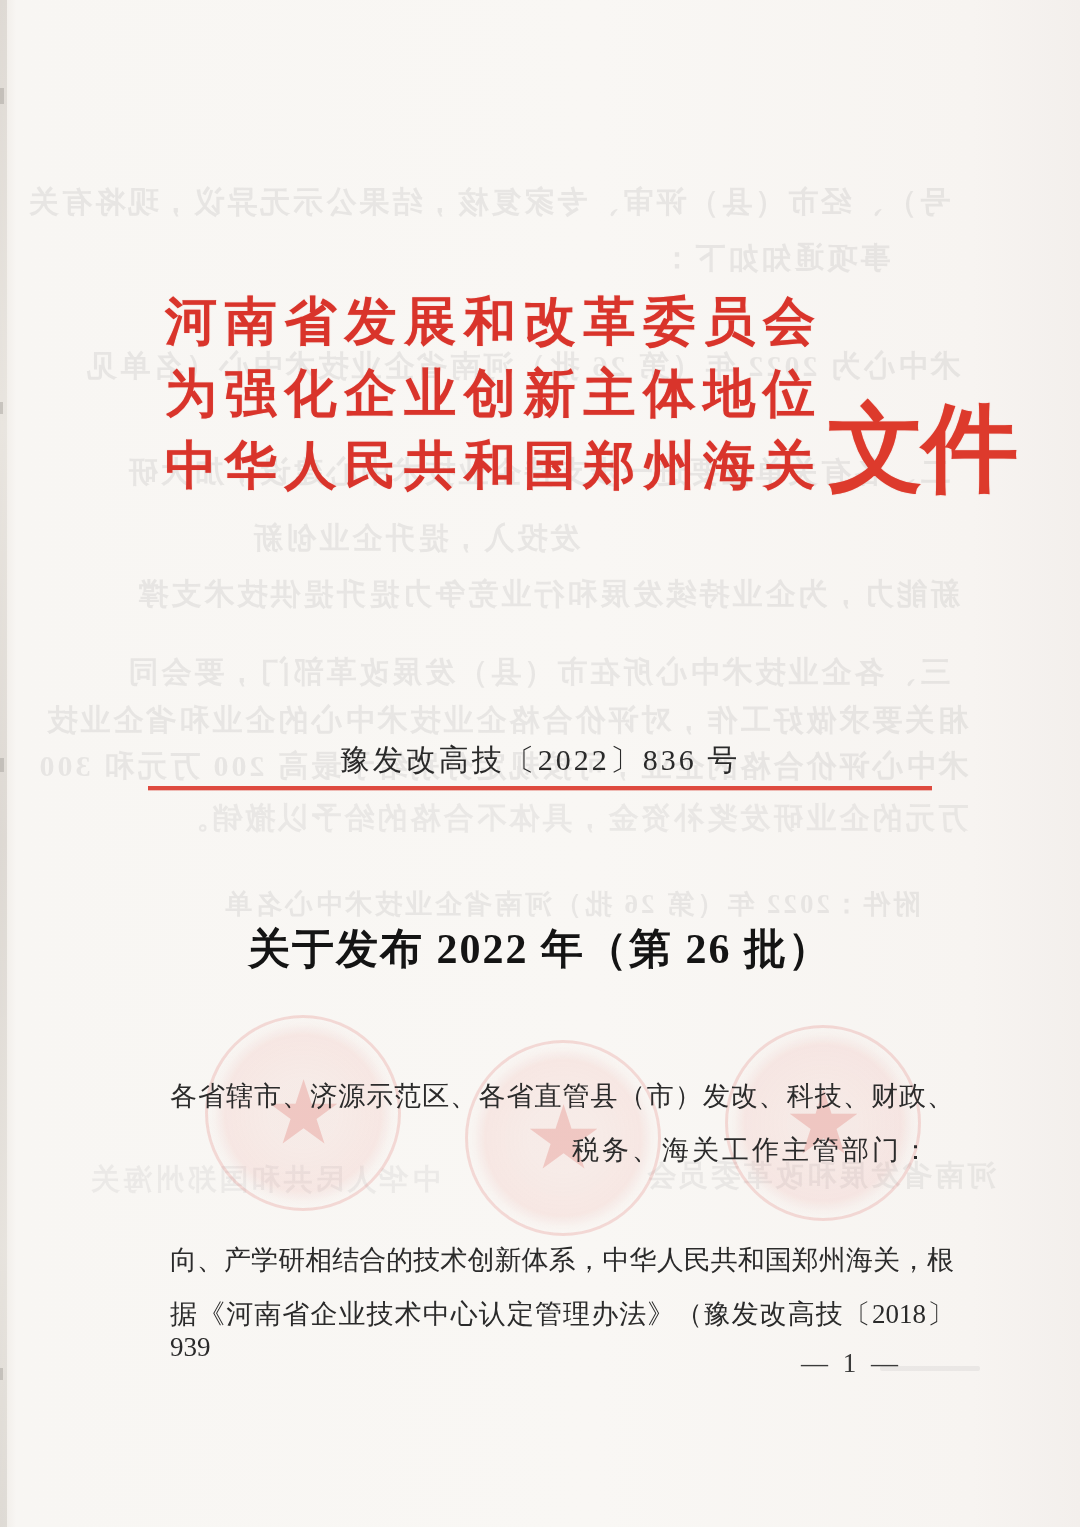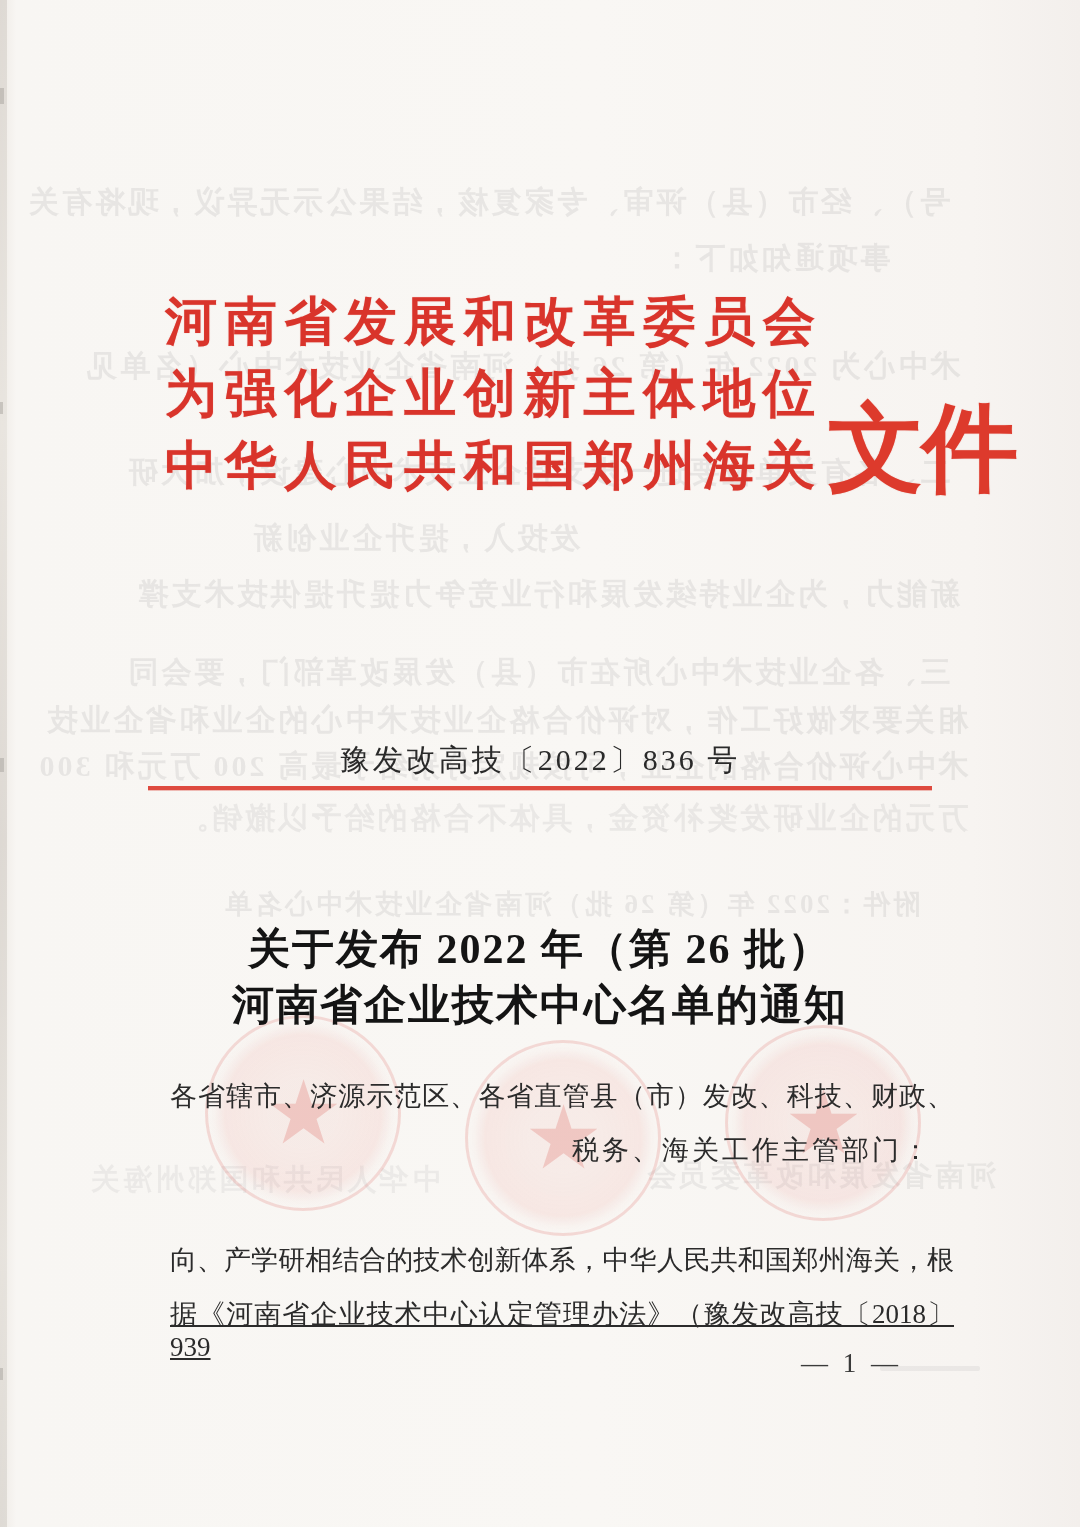--- a/index.html
+++ b/index.html
@@ -69,21 +69,21 @@
   .title.t2{top:956px;}
 
   
   .body-line{position:absolute;left:148px;width:784px;font-size:27px;color:#2b2b2b;
     white-space:nowrap;}
   .body-line.j{white-space:normal;text-align:justify;text-align-last:justify;margin-left:22px;}
   .b0{top:1078px;}
   .b1{top:1132px;letter-spacing:3px;text-align:right;}
   .b2{top:1188px;padding-left:56px;width:728px;}
   .b3{top:1242px;}
-  .b4{top:1296px;text-decoration:underline;}
+  .b4{top:1296px;}
 
   .page-number{position:absolute;top:1348px;right:178px;font-size:27px;color:#3a3a3a;
     letter-spacing:4px;white-space:nowrap;}
   .smudge{position:absolute;left:880px;top:1366px;width:100px;height:5px;
     background:rgba(90,90,90,.08);border-radius:2px;}
 </style>
 </head>
 <body>
 
 <div class="page">
@@ -125,21 +125,20 @@
     <div class="agency-line">中华人民共和国郑州海关</div>
   </div>
 
   <div class="doc-type">文件</div>
 
   <div class="doc-number">豫发改高技〔2022〕836 号</div>
 
   <div class="red-rule"></div>
 
   <div class="title t1">关于发布 2022 年（第 26 批）</div>
-  <div class="title t2">河南省企业技术中心名单的通知</div>
 
   <div class="body-line j b0">各省辖市、济源示范区、各省直管县（市）发改、科技、财政、</div>
   <div class="body-line b1">税务、海关工作主管部门：</div>
   <div class="body-line j b3">向、产学研相结合的技术创新体系，中华人民共和国郑州海关，根</div>
   <div class="body-line j b4">据《河南省企业技术中心认定管理办法》（豫发改高技〔2018〕939</div>
 
   <div class="page-number">— 1 —</div>
   <div class="smudge"></div>
 
 </div>

